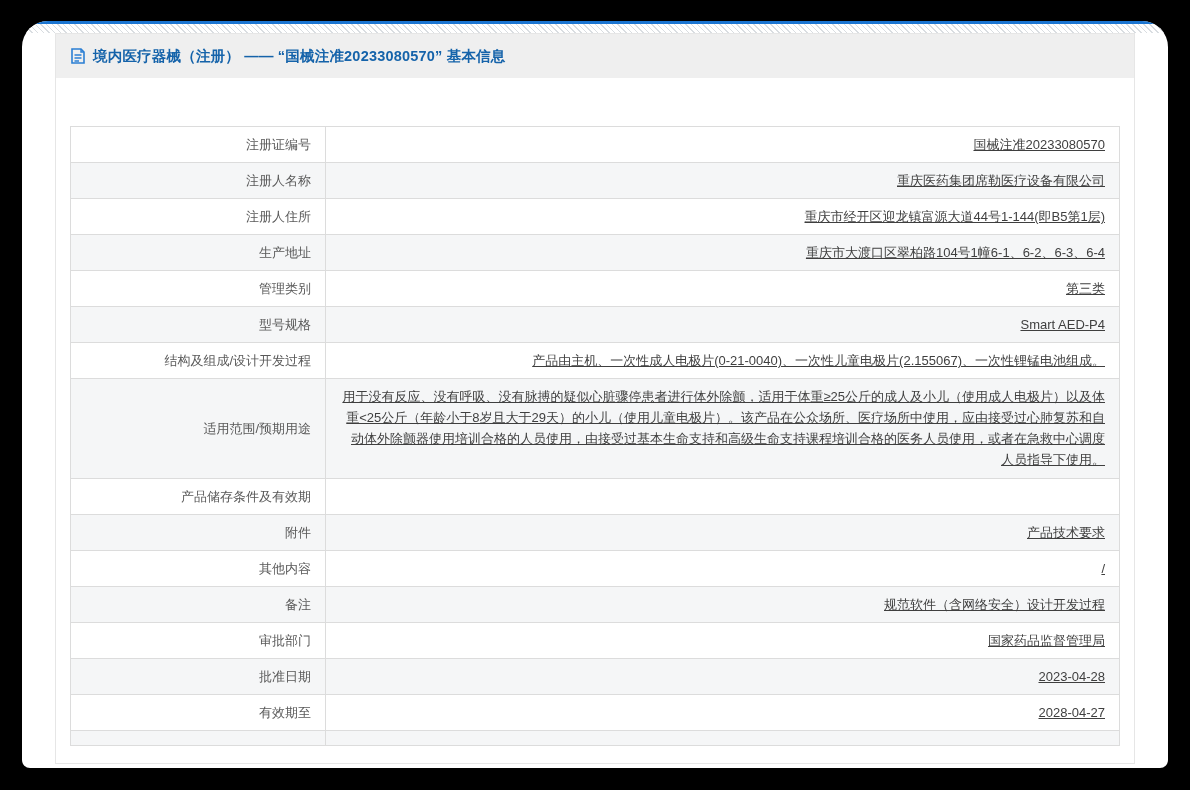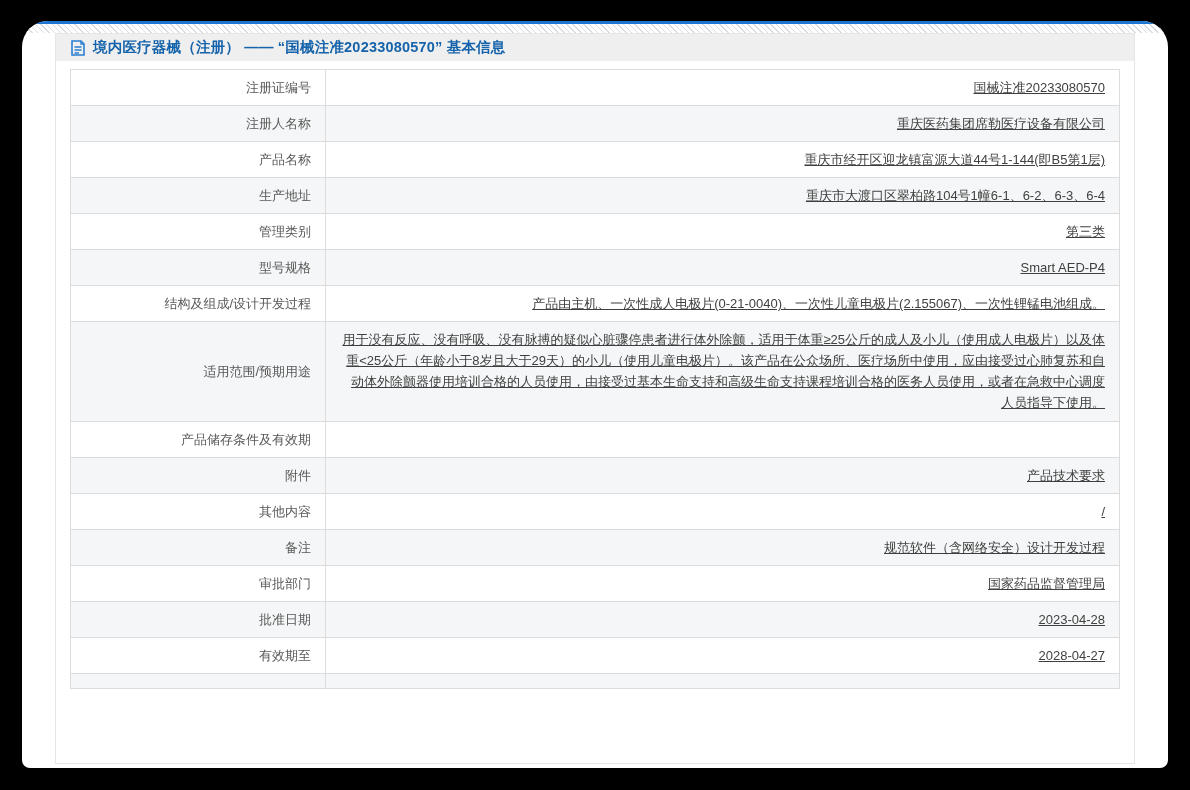--- a/index.html
+++ b/index.html
@@ -34,38 +34,39 @@
   }
   .content{padding:0 33px;}
   .panel{
     background:#ffffff;
     border:1px solid #e6e6e6;
     width:1080px;
     min-height:731px;
   }
   .panel-header{
     background:var(--headerbg);
-    height:27px;
+    height:44px;
     display:flex;
     align-items:center;
     gap:8px;
     padding:0 15px;
   }
   .panel-title{
     color:var(--accent);
     font-size:14.5px;
     font-weight:bold;
     letter-spacing:0.2px;
   }
   .doc-icon{display:inline-flex;align-items:center;}
   .table-wrap{padding:8px 14px 13px 14px;}
   table.info{
     width:100%;
     border-collapse:collapse;
     font-size:13px;
+    margin-top:40px;
   }
   table.info td{
     border:1px solid var(--border);
     padding:7px 14px;
     line-height:1.62;
     vertical-align:middle;
   }
   table.info td.label{
     width:255px;
     text-align:right;
@@ -104,21 +105,21 @@
           <tbody>
             <tr>
               <td class="label"><span>注册证编号</span></td>
               <td class="value"><span>国械注准20233080570</span></td>
             </tr>
             <tr>
               <td class="label"><span>注册人名称</span></td>
               <td class="value"><span>重庆医药集团席勒医疗设备有限公司</span></td>
             </tr>
             <tr>
-              <td class="label"><span>产品名称</span></td>
+              <td class="label"><span>注册人住所</span></td>
               <td class="value"><span>重庆市经开区迎龙镇富源大道44号1-144(即B5第1层)</span></td>
             </tr>
             <tr>
               <td class="label"><span>生产地址</span></td>
               <td class="value"><span>重庆市大渡口区翠柏路104号1幢6-1、6-2、6-3、6-4</span></td>
             </tr>
             <tr>
               <td class="label"><span>管理类别</span></td>
               <td class="value"><span>第三类</span></td>
             </tr>

